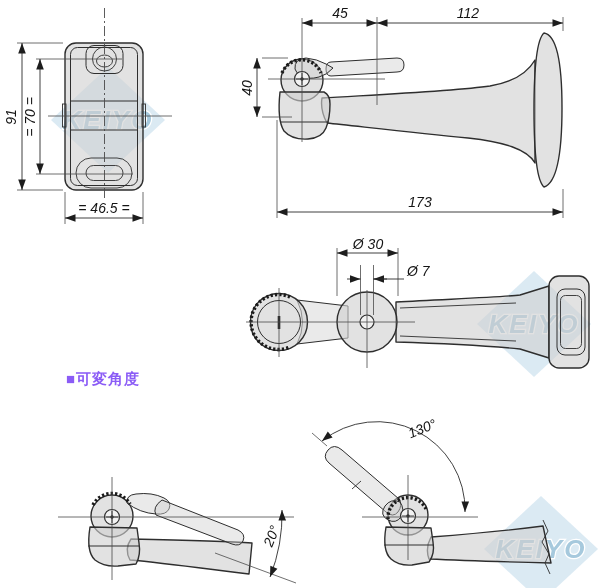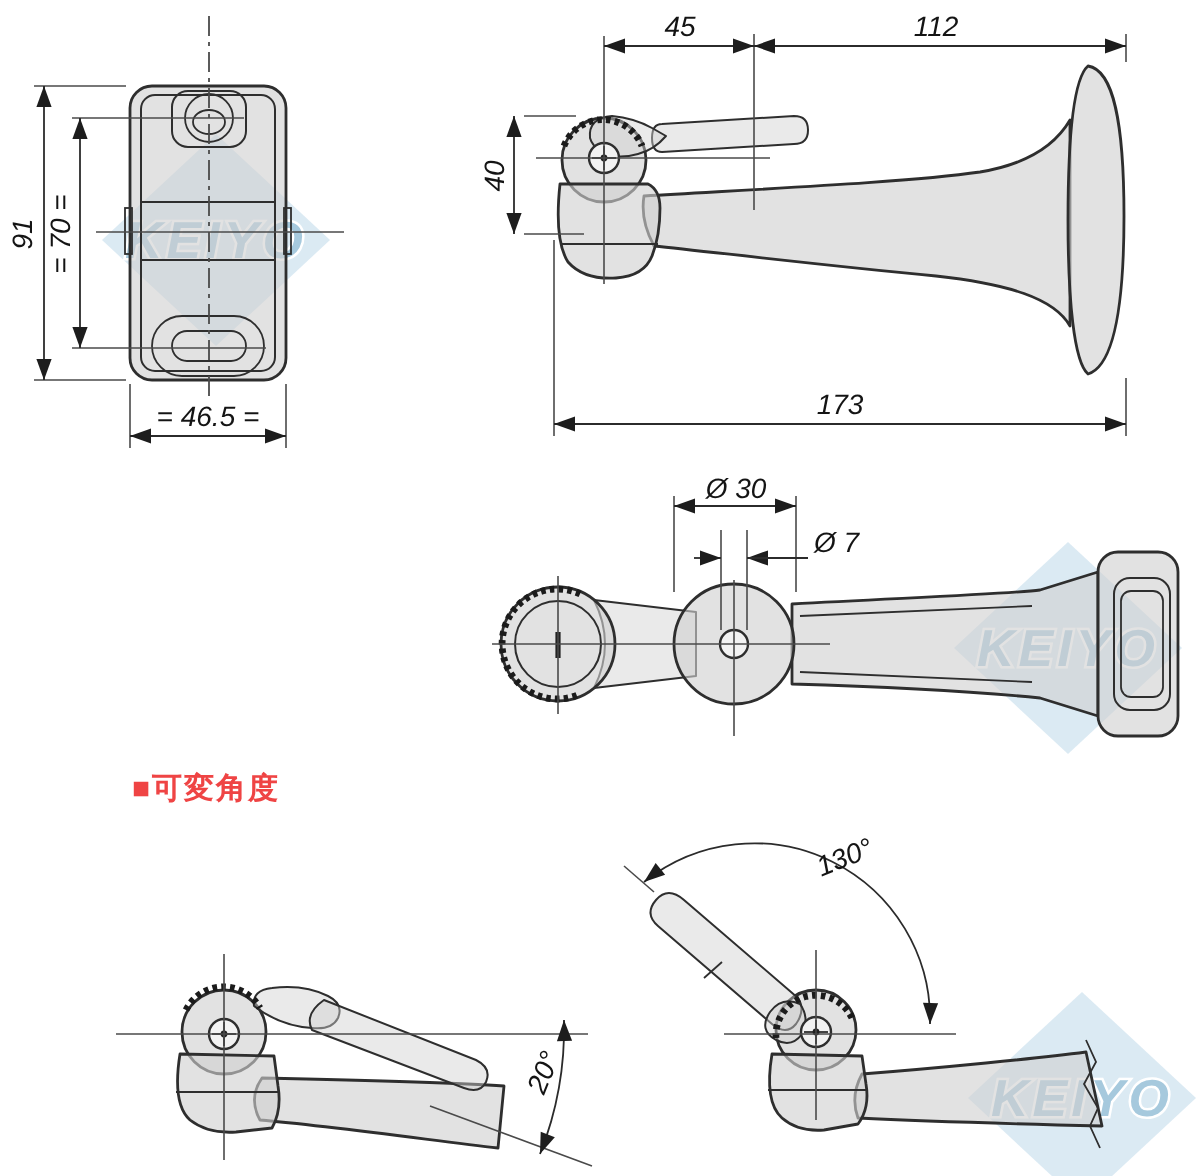--- a/index.html
+++ b/index.html
@@ -13,22 +13,22 @@
   .dim{stroke:#2b2b2b;stroke-width:0.9;fill:none;}
   .ext{stroke:#4a4a4a;stroke-width:0.8;fill:none;}
   .cl{stroke:#4a4a4a;stroke-width:0.8;fill:none;}
   .cld{stroke:#4a4a4a;stroke-width:0.9;fill:none;stroke-dasharray:10 3 2 3;}
   .hatch{fill:none;stroke:#1b1b1b;stroke-width:3.4;stroke-dasharray:2.3 2.1;}
   .screw{fill:#f2f2f2;stroke:#2e2e2e;stroke-width:1.2;}
   .dimtext{font:italic 14px "Liberation Sans",sans-serif;fill:#141414;}
   .wm-diamond{opacity:0.9;}
   .wm-text{font:italic bold 26px "Liberation Sans",sans-serif;letter-spacing:2px;
            paint-order:stroke;stroke:#ffffff;stroke-width:2.5px;}
-  .section-label{position:absolute;left:66px;top:385px;font:bold 15px "Liberation Sans",sans-serif;
-                 color:#ef4444;letter-spacing:1px;}
+  .section-label{position:absolute;left:66px;top:370px;font:bold 15px "Liberation Sans",sans-serif;
+                 color:#8b5cf6;letter-spacing:1px;}
 </style>
 </head>
 <body>
 
 <div id="canvas">
 
 <svg width="600" height="588" viewBox="0 0 600 588">
   <defs>
     <marker id="arr" markerUnits="userSpaceOnUse" markerWidth="12" markerHeight="10" viewBox="0 0 12 10" refX="11" refY="5" orient="auto-start-reverse">
       <path d="M0.5,1.2 L11,5 L0.5,8.8 Z" fill="#1d1d1d"></path>

